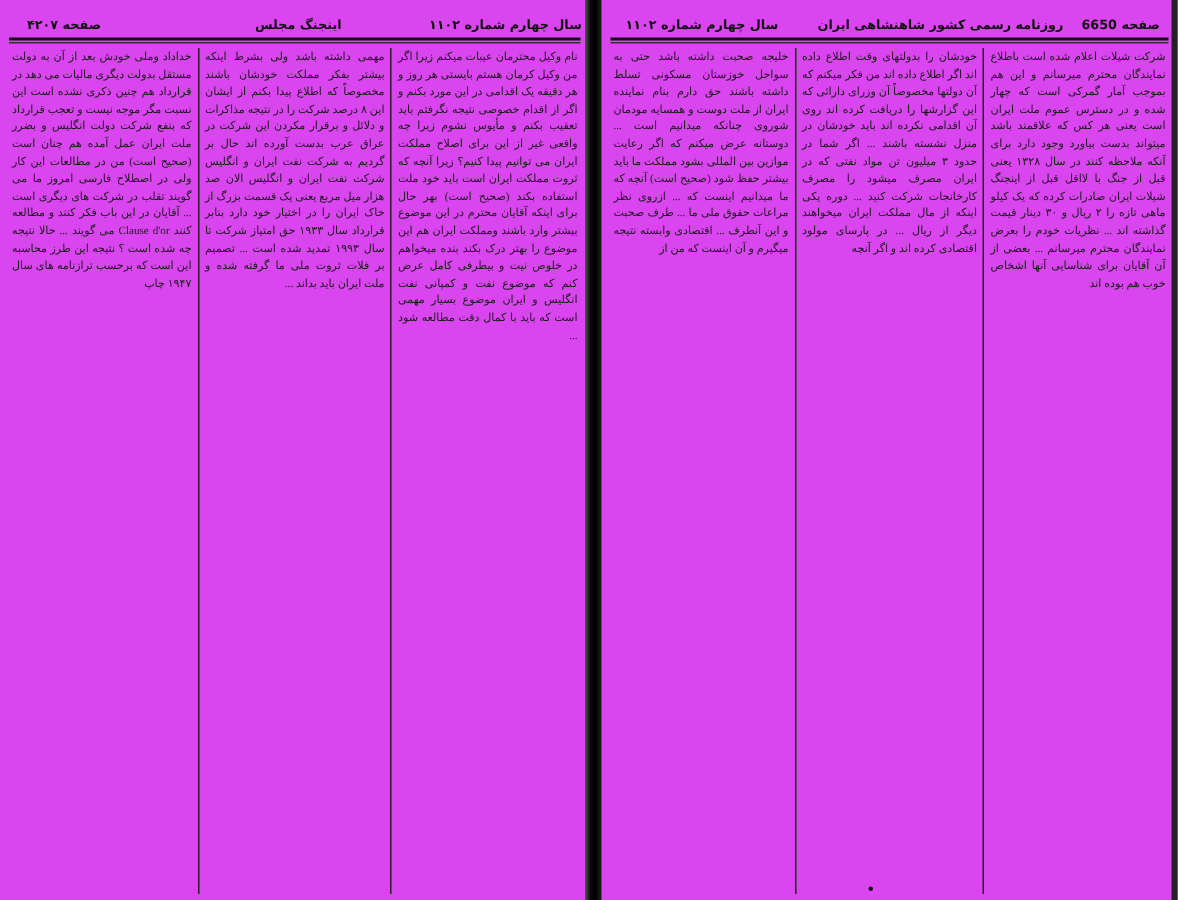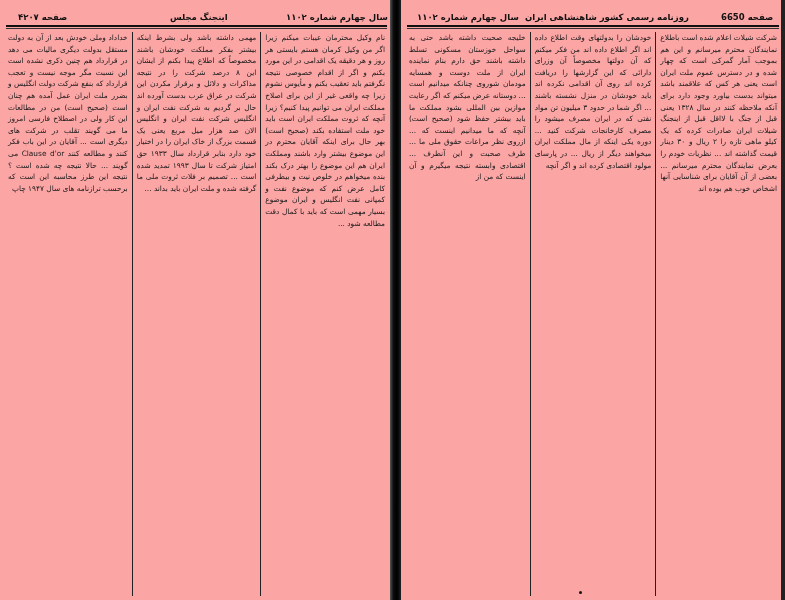--- a/index.html
+++ b/index.html
@@ -1,31 +1,31 @@
 <!DOCTYPE html>
 <html><head>
 <meta charset="utf-8">
 <style>
   html, body { margin:0; padding:0; }
   body { width:785px; height:600px; overflow:hidden; background:#ffffff; position:relative; font-family:"DejaVu Sans", sans-serif; }
-  .page { position:absolute; top:0; height:600px; background:#fca5a5; overflow:hidden; }
+  .page { position:absolute; top:0; height:600px; background:#d946ef; overflow:hidden; }
   .page-left { left:0; width:393px; }
   .page-right { left:401px; width:384px; }
   .spine { position:absolute; left:390px; top:0; width:12px; height:600px;
            background:linear-gradient(to right,#555 0%,#0a0a0a 30%,#000 60%,#2a2a2a 100%); }
   .spine-right-edge { position:absolute; left:781px; top:0; width:4px; height:600px; background:#222; }
   .header { position:absolute; top:12px; left:0; right:0; height:14px; font-size:8.5px; color:#111; direction:rtl; }
   .header span { position:absolute; top:0; white-space:nowrap; font-weight:bold; }
   .rule { position:absolute; top:25px; left:6px; right:6px; height:2px; background:#111; }
   .rule2 { position:absolute; top:28px; left:6px; right:6px; height:1px; background:#333; }
   .cols { position:absolute; top:32px; left:4px; right:4px; bottom:4px; display:flex; flex-direction:row-reverse; }
   .col { flex:1; padding:0 4px; overflow:hidden; direction:rtl; text-align:justify; font-family:"DejaVu Sans", sans-serif;
          font-size:7.4px; line-height:11.6px; color:#1a1a1a; }
   .col + .col { border-right:1px solid #222; }
-  .col p { margin:0; }
+  .col p { margin:0;font-family:Liberation Serif, serif; }
   .bottom-dot { position:absolute; bottom:6px; width:3px; height:3px; border-radius:50%; background:#111; }
 </style>
 </head>
 <body>
 
 <div class="page page-left">
   <div class="header">
     <span style="left:18px;">صفحه ۴۲۰۷</span>
     <span style="left:170px;">اینجنگ مجلس</span>
     <span style="left:286px;">سال چهارم شماره ۱۱۰۲</span>
@@ -43,21 +43,21 @@
         <p>خداداد وملی خودش بعد از آن به دولت مستقل بدولت دیگری مالیات می دهد در قرارداد هم چنین ذکری نشده است این نسبت مگر موجه نیست و تعجب قرارداد که بنفع شرکت دولت انگلیس و بضرر ملت ایران عمل آمده هم چنان است (صحیح است) من در مطالعات این کار ولی در اصطلاح فارسی امروز ما می گویند تقلب در شرکت های دیگری است ... آقایان در این باب فکر کنند و مطالعه کنند Clause d'or می گویند ... حالا نتیجه چه شده است ؟ نتیجه این طرز محاسبه این است که برحسب ترازنامه های سال ۱۹۴۷ چاپ</p>
       </div>
   </div>
 </div>
 
 <div class="spine"></div>
 
 <div class="page page-right">
   <div class="header">
     <span style="left:16px;">سال چهارم شماره ۱۱۰۲</span>
-    <span style="left:124px;">روزنامه رسمی کشور شاهنشاهی ایران</span>
+    <span style="left:144px;">روزنامه رسمی کشور شاهنشاهی ایران</span>
     <span style="left:320px;">صفحه 6650</span>
   </div>
   <div class="rule"></div>
   <div class="rule2"></div>
   <div class="cols">
     <div class="col">
         <p>شرکت شیلات اعلام شده است باطلاع نمایندگان محترم میرسانم و این هم بموجب آمار گمرکی است که چهار شده و در دسترس عموم ملت ایران است یعنی هر کس که علاقمند باشد میتواند بدست بیاورد وجود دارد برای آنکه ملاحظه کنند در سال ۱۳۲۸ یعنی قبل از جنگ با لااقل قبل از اینجنگ شیلات ایران صادرات کرده که یک کیلو ماهی تازه را ۲ ریال و ۳۰ دینار قیمت گذاشته اند ... نظریات خودم را بعرض نمایندگان محترم میرسانم ... بعضی از آن آقایان برای شناسایی آنها اشخاص خوب هم بوده اند</p>
       </div>
     <div class="col">
         <p>خودشان را بدولتهای وقت اطلاع داده اند اگر اطلاع داده اند من فکر میکنم که آن دولتها مخصوصاً آن وزرای دارائی که این گزارشها را دریافت کرده اند روی آن اقدامی نکرده اند باید خودشان در منزل نشسته باشند ... اگر شما در حدود ۳ میلیون تن مواد نفتی که در ایران مصرف میشود را مصرف کارخانجات شرکت کنید ... دوره یکی اینکه از مال مملکت ایران میخواهند دیگر از ریال ... در پارسای مولود اقتصادی کرده اند و اگر آنچه</p>

